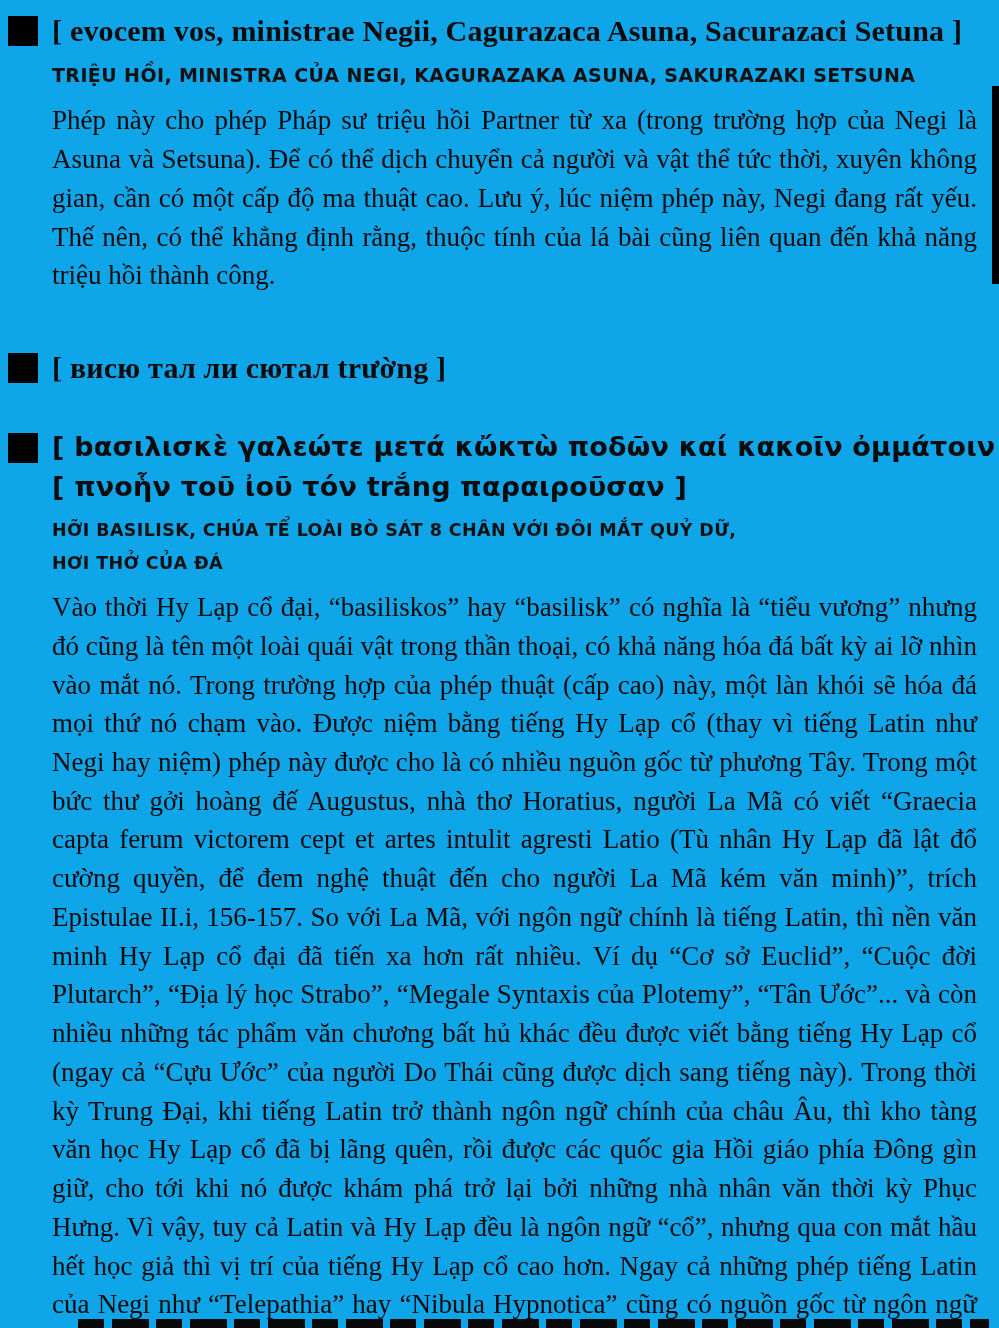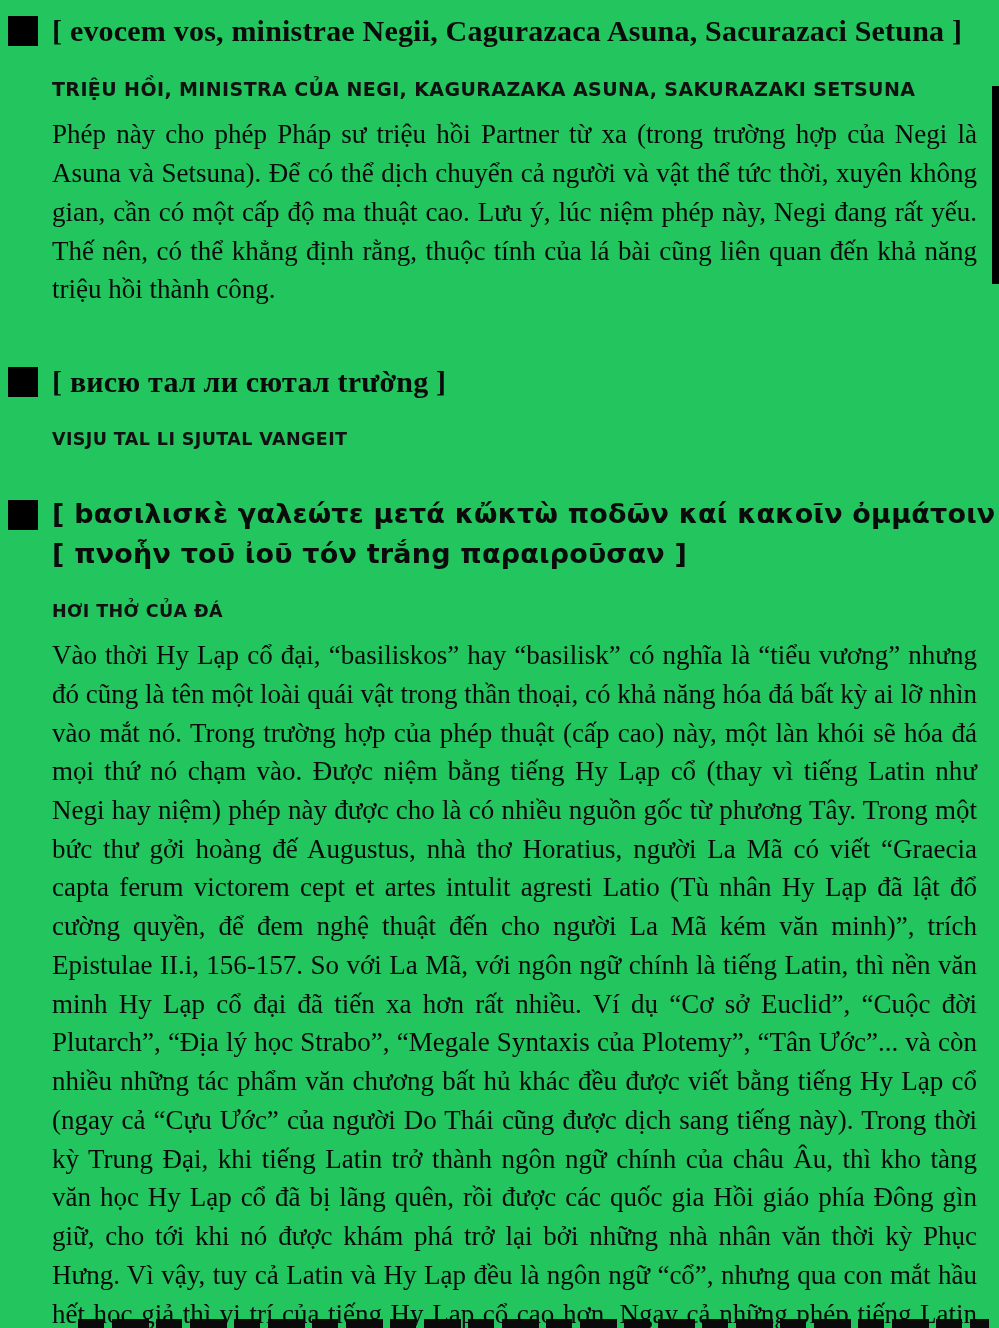--- a/index.html
+++ b/index.html
@@ -1,20 +1,20 @@
 <!DOCTYPE html>
 <html><head>
 <meta charset="utf-8">
 <style>
   html,body{margin:0;padding:0;}
   body{background:#e8e8e8;}
   .page{
     position:relative;
     width:999px;height:1328px;
-    background:#22c55e;
+    background:#0ea5e9;
     overflow:hidden;
     font-family:"Liberation Serif", serif;
     color:#0b0b0b;
     box-sizing:border-box;
     padding:10px 0 0 8px;
   }
   section.spell{display:block;}
   .row{display:flex;align-items:flex-start;}
   .bullet{
     flex:0 0 30px;width:30px;height:30px;
@@ -28,21 +28,21 @@
     line-height:1.38;
     letter-spacing:0.2px;
     white-space:nowrap;
   }
   .incant.greek{
     font-family:"DejaVu Sans", sans-serif;
     font-size:27px;
     line-height:1.5;
     letter-spacing:0.2px;
   }
-  .translit-block{margin-top:20px;}
+  .translit-block{margin-top:6px;}
   .translit{
     font-family:"DejaVu Sans", sans-serif;
     font-weight:bold;
     font-size:17.5px;
     line-height:1.9;
     letter-spacing:0.4px;
     color:#111;
     white-space:nowrap;
   }
   .translit.s1{font-size:19px;}
@@ -92,36 +92,34 @@
     </div>
   </section>
 
   <div class="gap1"></div>
 
   <section class="spell">
     <div class="row">
       <span class="bullet"></span>
       <div class="content">
         <div class="incant">[ висю тал ли сютал trường ]</div>
-        <div class="translit-block">
-          <div class="translit">VISJU TAL LI SJUTAL VANGEIT</div>
-        </div>
       </div>
     </div>
   </section>
 
   <div class="gap2"></div>
 
   <section class="spell">
     <div class="row">
       <span class="bullet"></span>
       <div class="content">
         <div class="incant greek">[ bασιλισκὲ γαλεώτε μετά κὤκτὼ ποδῶν καί κακοῖν ὀμμάτοιν ]</div>
         <div class="incant greek">[ πνοἧν τοῦ ἰοῦ τόν trắng παραιροῦσαν ]</div>
         <div class="translit-block">
+          <div class="translit">HỠI BASILISK, CHÚA TỂ LOÀI BÒ SÁT 8 CHÂN VỚI ĐÔI MẮT QUỶ DỮ,</div>
           <div class="translit">HƠI THỞ CỦA ĐÁ</div>
         </div>
         <p class="body-text">Vào thời Hy Lạp cổ đại, “basiliskos” hay “basilisk” có nghĩa là “tiểu vương” nhưng đó cũng là tên một loài quái vật trong thần thoại, có khả năng hóa đá bất kỳ ai lỡ nhìn vào mắt nó. Trong trường hợp của phép thuật (cấp cao) này, một làn khói sẽ hóa đá mọi thứ nó chạm vào. Được niệm bằng tiếng Hy Lạp cổ (thay vì tiếng Latin như Negi hay niệm) phép này được cho là có nhiều nguồn gốc từ phương Tây. Trong một bức thư gởi hoàng đế Augustus, nhà thơ Horatius, người La Mã có viết “Graecia capta ferum victorem cept et artes intulit agresti Latio (Tù nhân Hy Lạp đã lật đổ cường quyền, để đem nghệ thuật đến cho người La Mã kém văn minh)”, trích Epistulae II.i, 156-157. So với La Mã, với ngôn ngữ chính là tiếng Latin, thì nền văn minh Hy Lạp cổ đại đã tiến xa hơn rất nhiều. Ví dụ “Cơ sở Euclid”, “Cuộc đời Plutarch”, “Địa lý học Strabo”, “Megale Syntaxis của Plotemy”, “Tân Ước”... và còn nhiều những tác phẩm văn chương bất hủ khác đều được viết bằng tiếng Hy Lạp cổ (ngay cả “Cựu Ước” của người Do Thái cũng được dịch sang tiếng này). Trong thời kỳ Trung Đại, khi tiếng Latin trở thành ngôn ngữ chính của châu Âu, thì kho tàng văn học Hy Lạp cổ đã bị lãng quên, rồi được các quốc gia Hồi giáo phía Đông gìn giữ, cho tới khi nó được khám phá trở lại bởi những nhà nhân văn thời kỳ Phục Hưng. Vì vậy, tuy cả Latin và Hy Lạp đều là ngôn ngữ “cổ”, nhưng qua con mắt hầu hết học giả thì vị trí của tiếng Hy Lạp cổ cao hơn. Ngay cả những phép tiếng Latin của Negi như “Telepathia” hay “Nibula Hypnotica” cũng có nguồn gốc từ ngôn ngữ này.</p>
       </div>
     </div>
   </section>
 
   <div class="edge-strip"></div>
 
   <div class="clipped-line"></div>

